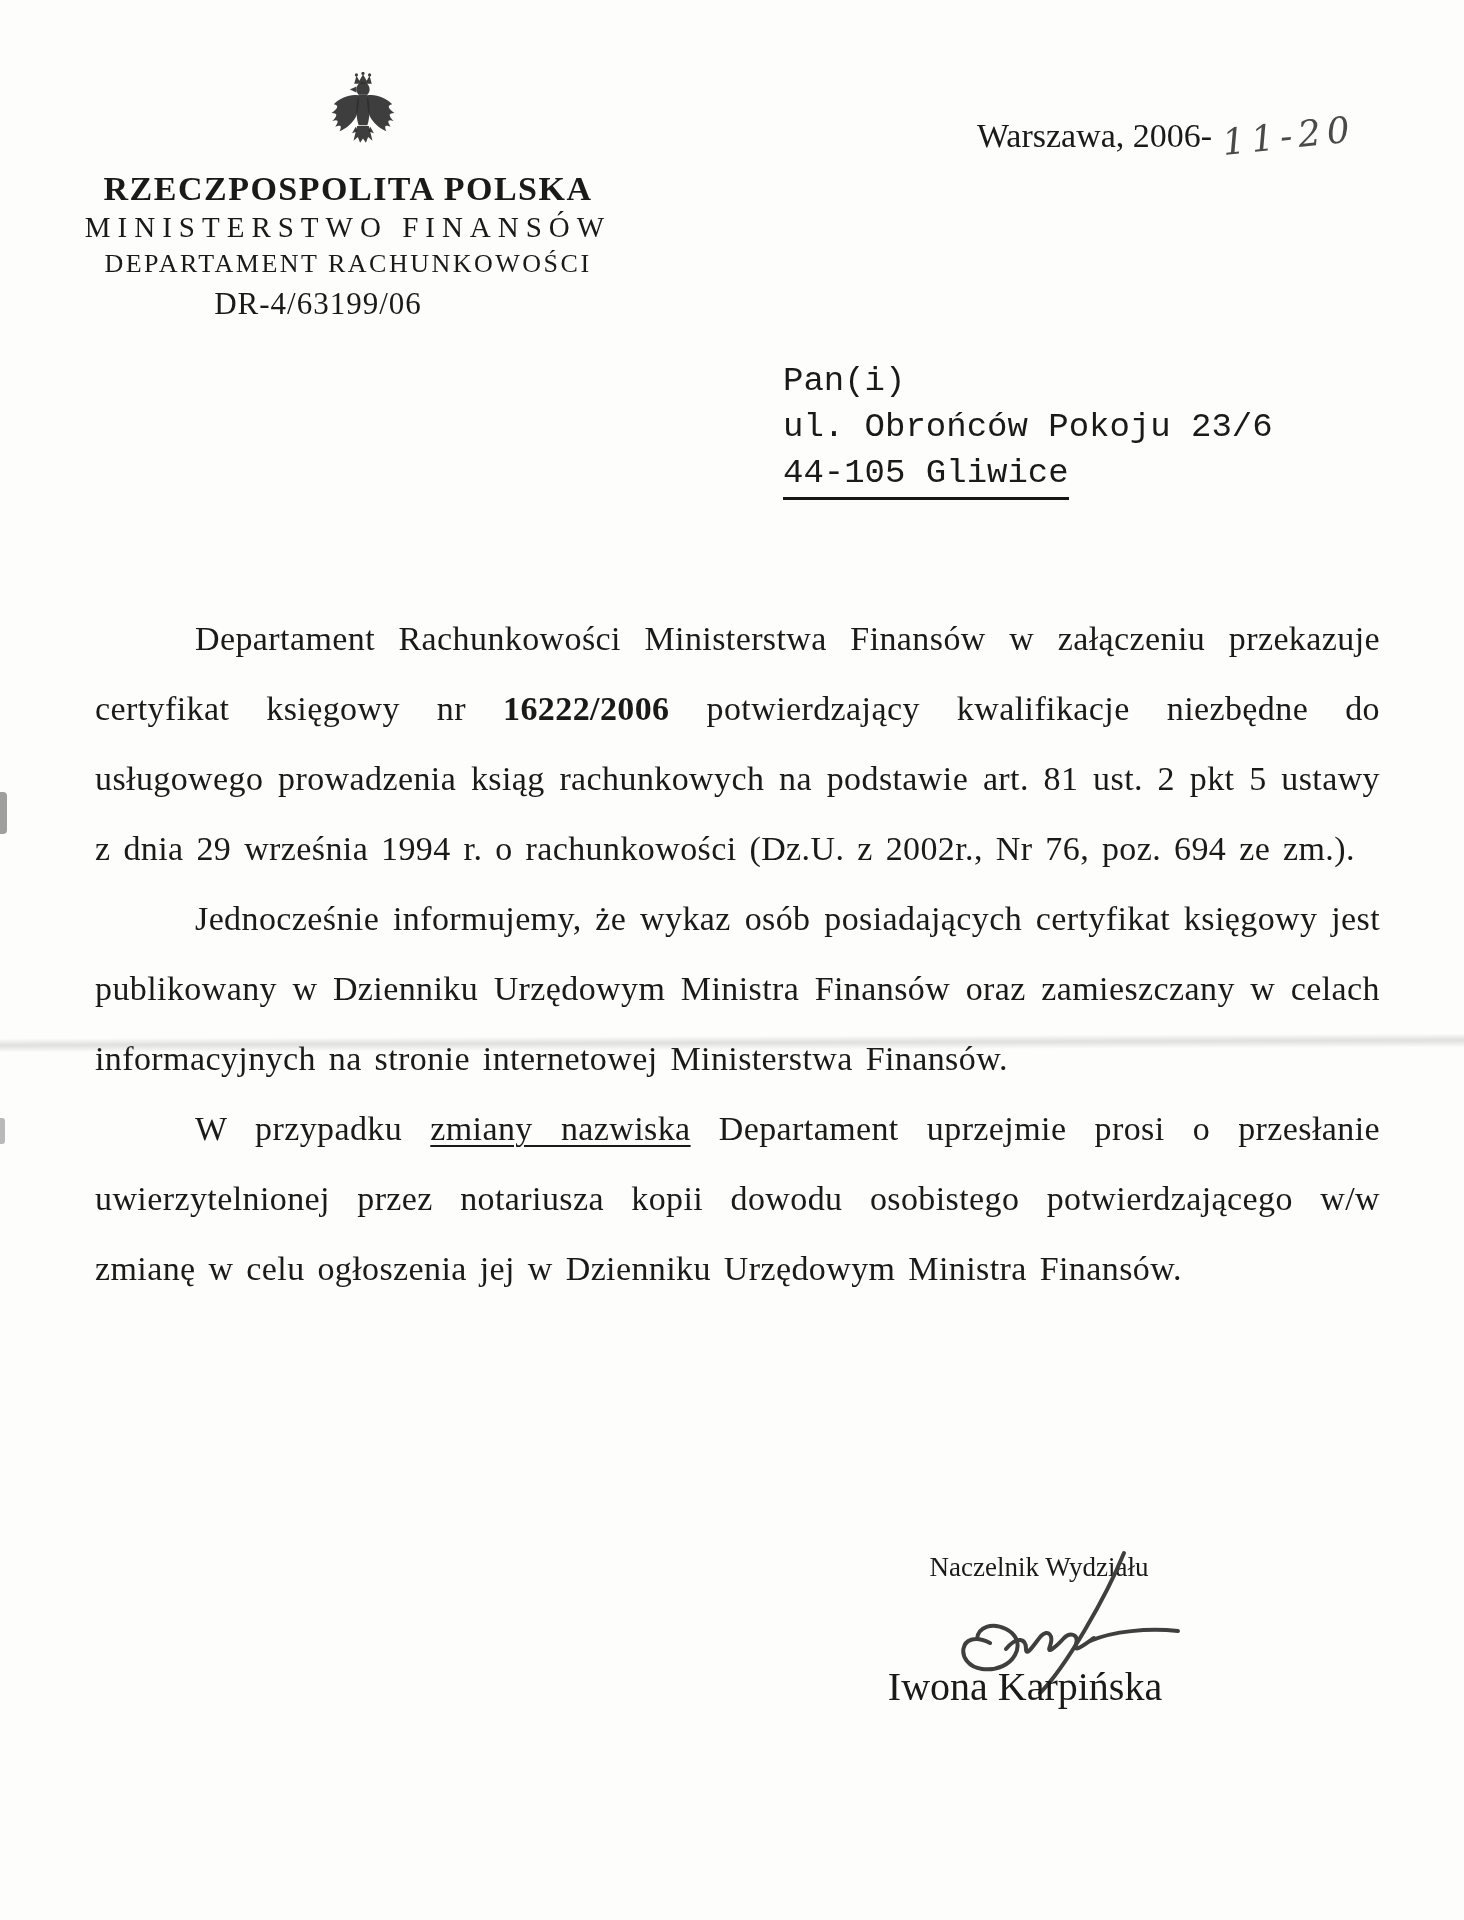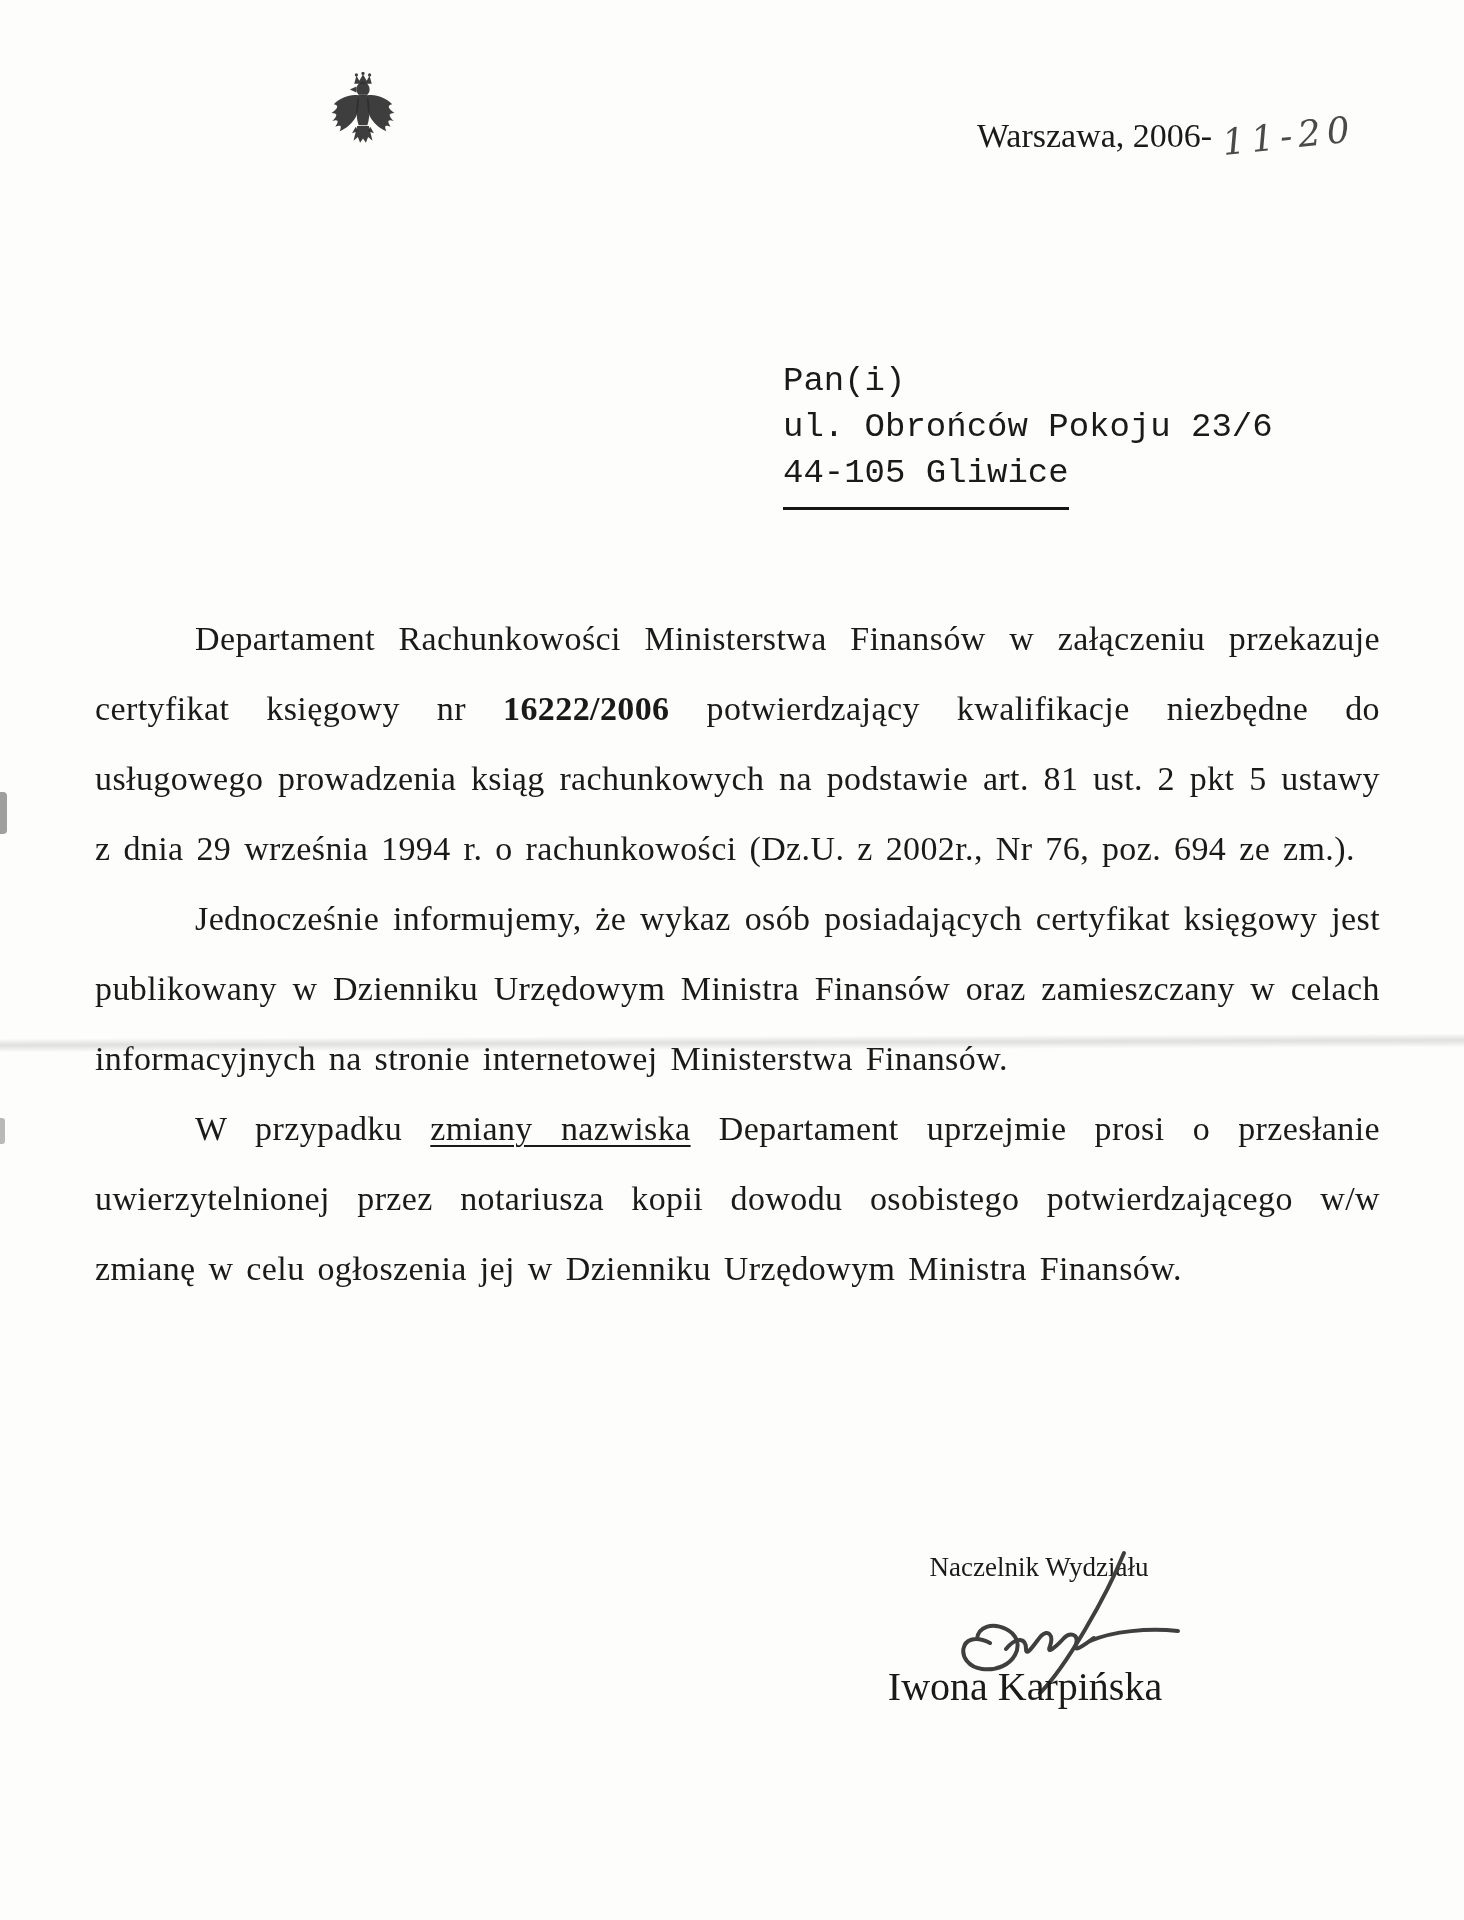--- a/index.html
+++ b/index.html
@@ -26,21 +26,21 @@
     font-style:italic;
     color:#4a4a4a;
     font-size:36px;
     letter-spacing:6px;
     margin-left:10px;
     transform:rotate(-6deg) translateY(1px);
     font-family:"DejaVu Serif",serif;
   }
   
   .recipient{position:absolute;left:783px;top:358px;font-size:34px;line-height:46px;font-family:Liberation Mono, monospace;}
-  .recipient .underlined{border-bottom:3px solid #161616;padding-bottom:15px;text-align:center;}
+  .recipient .underlined{border-bottom:3px solid #161616;padding-bottom:5px;text-align:center;}
   
   .letter-body{
     position:absolute;left:95px;top:604px;width:1285px;
     font-size:34px;line-height:70px;
     text-align:justify;text-align-last:left;
     letter-spacing:0.4px;word-spacing:4px;
   }
   .letter-body p{margin:0;text-indent:100px;}
   .letter-body .bold{font-weight:bold;}
   .letter-body .u{text-decoration:underline;text-decoration-thickness:2px;text-underline-offset:5px;}
@@ -72,20 +72,26 @@
       <path d="M41,20 L32,24 L41,28 Z"></path>
       <path d="M44,32 C32,30 20,35 10,44 C18,46 15,50 7,56 C17,56 14,61 8,67 C18,64 16,69 12,75 C22,71 20,76 18,81 C28,77 36,70 41,60 C44,52 45,42 44,32 Z"></path>
       <path d="M56,32 C68,30 80,35 90,44 C82,46 85,50 93,56 C83,56 86,61 92,67 C82,64 84,69 88,75 C78,71 80,76 82,81 C72,77 64,70 59,60 C56,52 55,42 56,32 Z"></path>
       <path d="M44,31 C40,44 40,60 44,73 L56,73 C60,60 60,44 56,31 Z"></path>
       <path d="M40,75 L35,84 L43,81 Z"></path>
       <path d="M60,75 L65,84 L57,81 Z"></path>
       <path d="M42,74 L58,74 L63,94 L57,89 L54,97 L50,91 L46,97 L43,89 L37,94 Z"></path>
     </g>
   </svg>
 
+  <div class="header">
+    <div class="country">RZECZPOSPOLITA POLSKA</div>
+    <div class="ministry">MINISTERSTWO FINANSÓW</div>
+    <div class="department">DEPARTAMENT RACHUNKOWOŚCI</div>
+    <div class="reference">DR-4/63199/06</div>
+  </div>
 
   <div class="dateline"><span>Warszawa, 2006-</span><span class="hand">11-20</span>
   </div>
 
   <div class="recipient">
     <div>Pan(i)</div>
     <div>ul. Obrońców Pokoju 23/6</div>
     <div><span class="underlined">44-105 Gliwice</span></div>
   </div>
 

